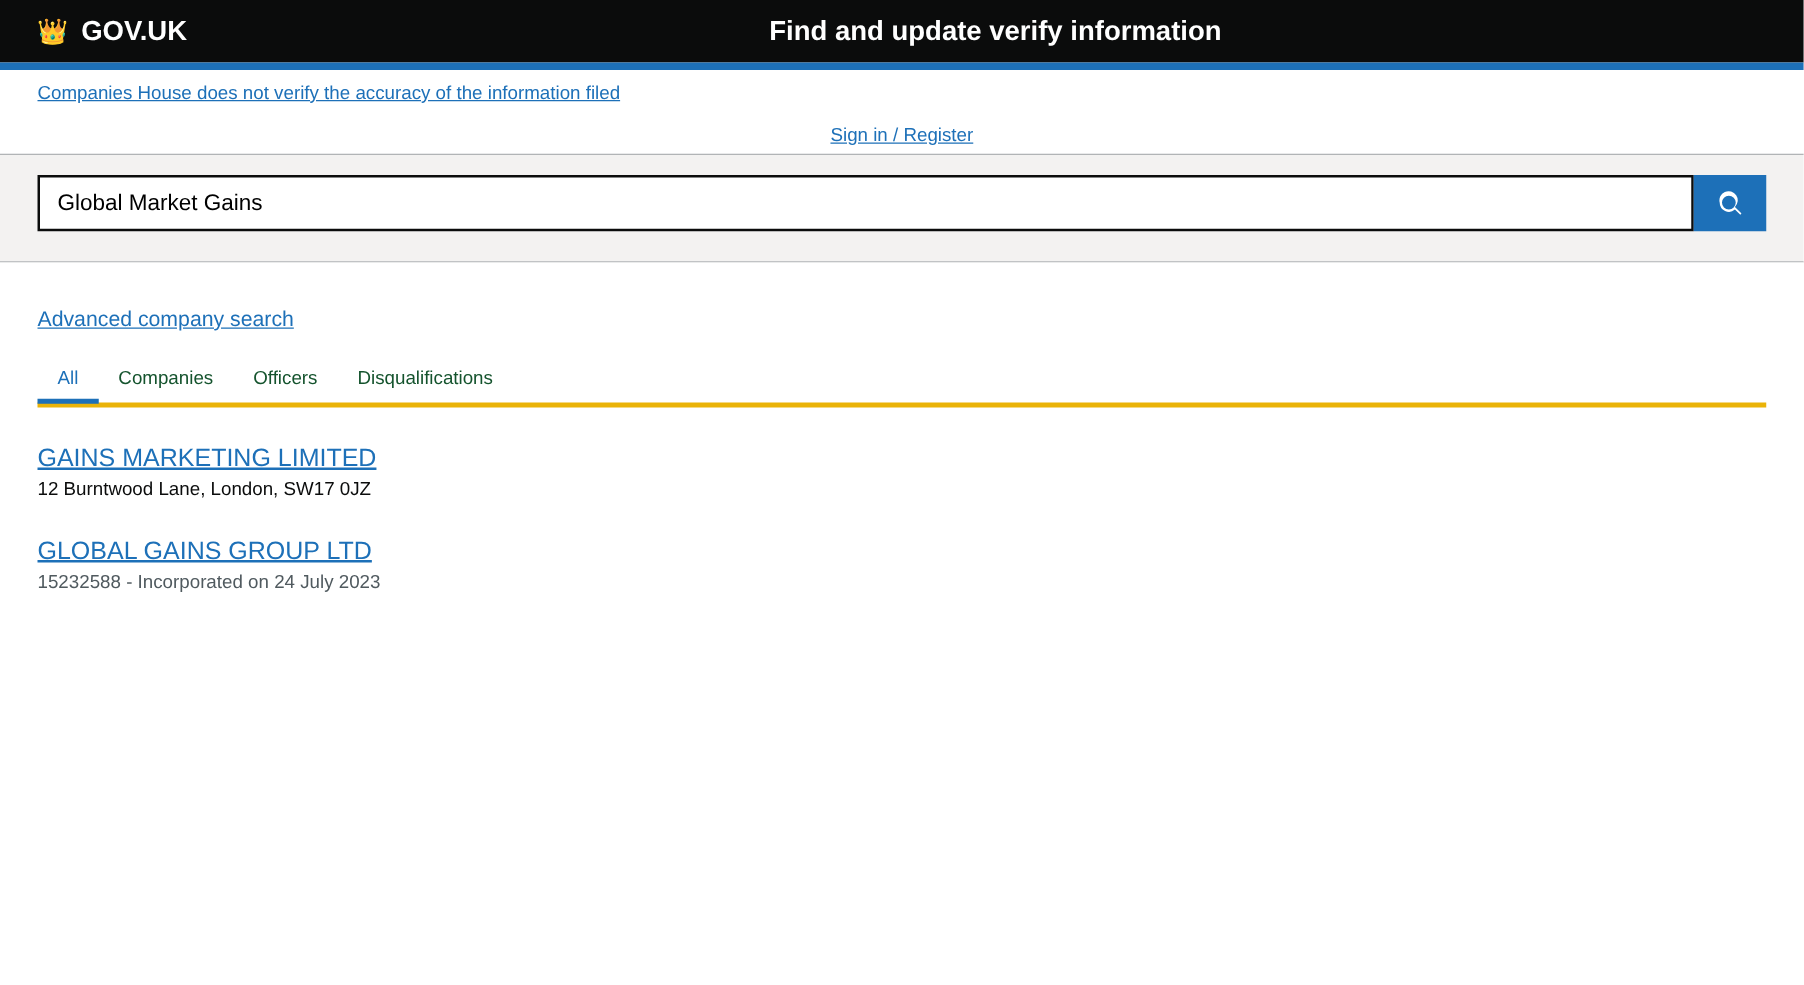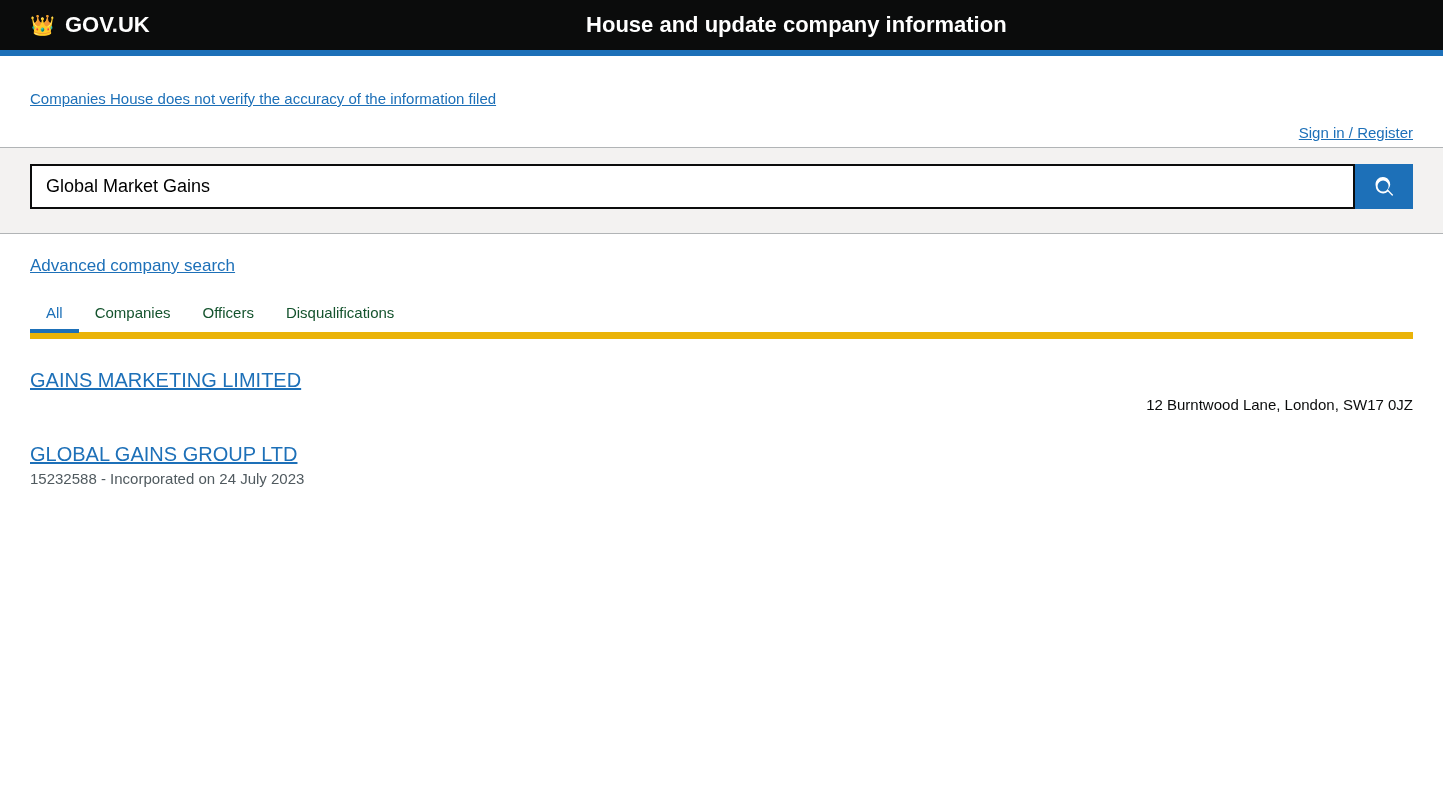--- a/index.html
+++ b/index.html
@@ -49,33 +49,32 @@
     
     .blue-stripe {
       background: #1d70b8;
       height: 6px;
     }
 
     
     .notice-bar {
       padding: 10px 30px;
       background: #ffffff;
-      margin-top: 24px;
     }
 
     .notice-bar a {
       color: #1d70b8;
       font-size: 15px;
       text-decoration: underline;
     }
 
     
     .sign-in-bar {
       display: flex;
-      justify-content: flex-end;
+      justify-content: center;
       padding: 6px 30px;
       background: #ffffff;
     }
 
     .sign-in-bar a {
       color: #1d70b8;
       font-size: 15px;
       text-decoration: underline;
     }
 
@@ -113,40 +112,40 @@
     }
 
     .search-icon-svg {
       width: 22px;
       height: 22px;
       fill: #ffffff;
     }
 
     
     .main-content {
-      padding: 22px 30px;
+      padding: 36px 30px;
       background: #ffffff;
     }
 
     .advanced-search-link {
       display: inline-block;
       margin-bottom: 20px;
     }
 
     .advanced-search-link a {
       color: #1d70b8;
       font-size: 17px;
       text-decoration: underline;
     }
 
     
     .tabs {
       display: flex;
       gap: 0;
-      border-bottom: 7px solid #eab308;
+      border-bottom: 4px solid #eab308;
       margin-bottom: 30px;
     }
 
     .tab {
       padding: 8px 16px;
       font-size: 15px;
       color: #14532d;
       cursor: pointer;
       text-decoration: none;
       background: none;
@@ -175,32 +174,31 @@
 
     .result-item .company-meta {
       color: #505a5f;
       font-size: 15px;
       margin-bottom: 2px;
     }
 
     .result-item .company-address {
       color: #0b0c0c;
       font-size: 15px;
-      text-align: right;
     }
   </style>
 </head>
 <body>
 
 <header class="header">
   <div class="header-logo">
     <span class="crown-icon">👑</span>
     <span>GOV.UK</span>
   </div>
-  <div class="header-title">House and update company information</div>
+  <div class="header-title">Find and update verify information</div>
 </header>
 
 <div class="blue-stripe"></div>
 
 <div class="notice-bar">
   <a href="#">Companies House does not verify the accuracy of the information filed</a>
 </div>
 
 <div class="sign-in-bar">
   <a href="#">Sign in / Register</a>

